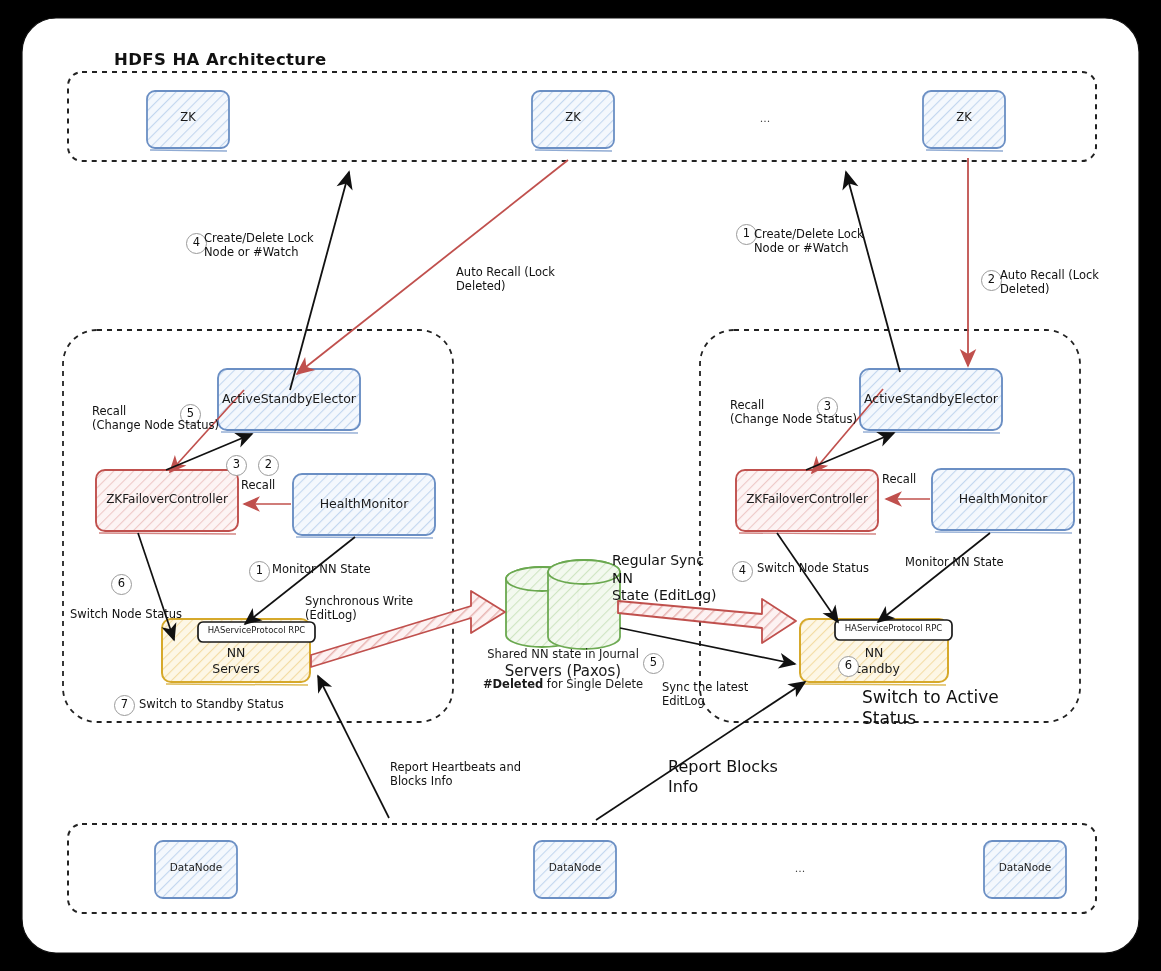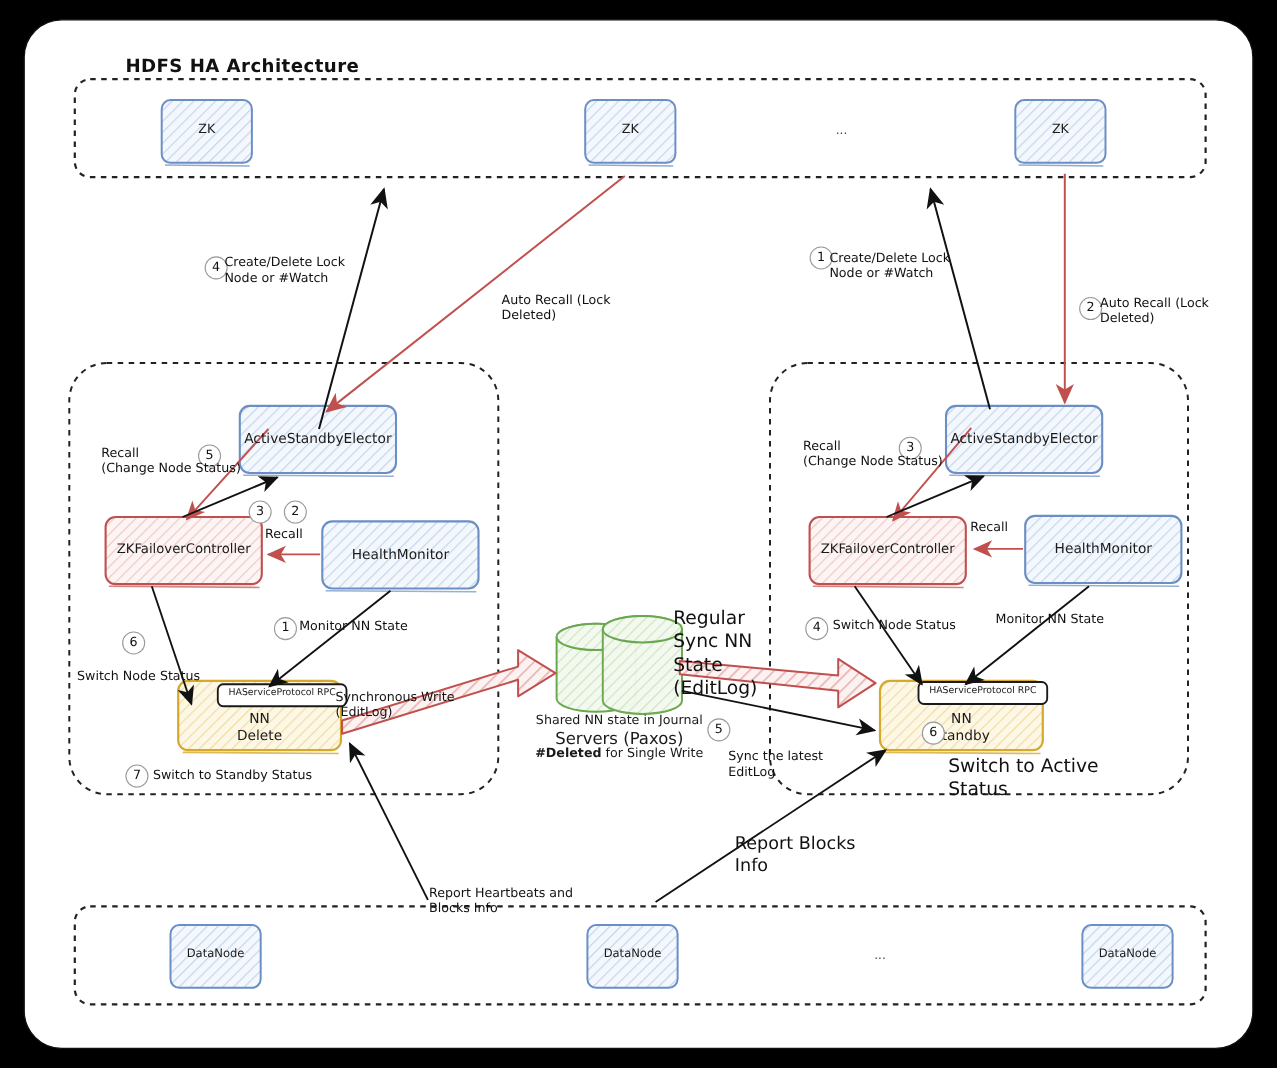--- a/index.html
+++ b/index.html
@@ -171,32 +171,32 @@
 <div class="nodetext" style="left:155px;top:861px;width:82px;font-size:10.5px;">DataNode</div>
 <div class="nodetext" style="left:534px;top:861px;width:82px;font-size:10.5px;">DataNode</div>
 <div class="nodetext" style="left:765px;top:862px;width:70px;font-size:11px;color:#444;">...</div>
 <div class="nodetext" style="left:984px;top:861px;width:82px;font-size:10.5px;">DataNode</div>
 
 <div class="nodetext" style="left:218px;top:391px;width:142px;font-size:12.5px;">ActiveStandbyElector</div>
 <div class="nodetext" style="left:96px;top:492px;width:142px;font-size:12px;">ZKFailoverController</div>
 <div class="nodetext" style="left:293px;top:496px;width:142px;font-size:12.5px;">HealthMonitor</div>
 <div class="nodetext" style="left:198px;top:625px;width:117px;font-size:8.5px;">HAServiceProtocol RPC</div>
 <div class="nodetext" style="left:162px;top:645px;width:148px;font-size:12.5px;">NN</div>
-<div class="nodetext" style="left:162px;top:661px;width:148px;font-size:12.5px;">Delete</div>
+<div class="nodetext" style="left:162px;top:661px;width:148px;font-size:12.5px;">Servers</div>
 
 <div class="nodetext" style="left:860px;top:391px;width:142px;font-size:12.5px;">ActiveStandbyElector</div>
 <div class="nodetext" style="left:736px;top:492px;width:142px;font-size:12px;">ZKFailoverController</div>
 <div class="nodetext" style="left:932px;top:491px;width:142px;font-size:12.5px;">HealthMonitor</div>
 <div class="nodetext" style="left:835px;top:623px;width:117px;font-size:8.5px;">HAServiceProtocol RPC</div>
 <div class="nodetext" style="left:800px;top:645px;width:148px;font-size:12.5px;">NN</div>
 <div class="nodetext" style="left:800px;top:661px;width:148px;font-size:12.5px;">Standby</div>
 
 <div class="nodetext" style="left:473px;top:647px;width:180px;font-size:11.5px;">Shared NN state in Journal</div>
 <div class="nodetext" style="left:473px;top:662px;width:180px;font-size:15px;">Servers (Paxos)</div>
-<div class="nodetext" style="left:473px;top:677px;width:180px;font-size:11.5px;"><span style="font-weight:bold">#Deleted</span><span> for Single Write</span></div>
+<div class="nodetext" style="left:473px;top:677px;width:180px;font-size:11.5px;"><span style="font-weight:bold">#Deleted</span><span> for Single Delete</span></div>
 
 <div class="num" style="left:186px;top:233px;">4</div>
 <div class="num" style="left:736px;top:224px;">1</div>
 <div class="num" style="left:981px;top:270px;">2</div>
 <div class="num" style="left:180px;top:404px;">5</div>
 <div class="num" style="left:817px;top:397px;">3</div>
 <div class="num" style="left:226px;top:455px;">3</div>
 <div class="num" style="left:258px;top:455px;">2</div>
 <div class="num" style="left:249px;top:561px;">1</div>
 <div class="num" style="left:111px;top:574px;">6</div>
@@ -224,24 +224,24 @@
 
 <div class="lbl" style="left:272px;top:562px;width:120px;font-size:11.5px;text-align:left;">Monitor NN State</div>
 <div class="lbl" style="left:905px;top:555px;width:124px;font-size:11.5px;text-align:left;">Monitor NN State</div>
 
 <div class="lbl" style="left:70px;top:607px;width:124px;font-size:11.5px;text-align:left;">Switch Node Status</div>
 <div class="lbl" style="left:757px;top:561px;width:124px;font-size:11.5px;text-align:left;">Switch Node Status</div>
 
 <div class="lbl" style="left:139px;top:697px;width:170px;font-size:11.5px;text-align:left;">Switch to Standby Status</div>
 <div class="lbl" style="left:862px;top:687px;width:170px;font-size:17px;text-align:left;">Switch to Active Status</div>
 
-<div class="lbl" style="left:305px;top:594px;width:128px;font-size:11.5px;margin-top:32px;">Synchronous Write
+<div class="lbl" style="left:305px;top:594px;width:128px;font-size:11.5px;">Synchronous Write
 (EditLog)</div>
-<div class="lbl" style="left:612px;top:552px;width:110px;font-size:17px;">Regular Sync NN
+<div class="lbl" style="left:612px;top:552px;width:110px;font-size:14px;">Regular Sync NN
 State (EditLog)</div>
 <div class="lbl" style="left:662px;top:654px;width:100px;font-size:11.5px;margin-top:26px;">Sync the latest
 EditLog</div>
 
-<div class="lbl" style="left:390px;top:760px;width:144px;font-size:11.5px;margin-top:44px;">Report Heartbeats and
+<div class="lbl" style="left:390px;top:760px;width:144px;font-size:11.5px;">Report Heartbeats and
 Blocks Info</div>
 <div class="lbl" style="left:668px;top:757px;width:130px;font-size:16px;">Report Blocks Info</div>
 
 </div>
 
 </body></html>

